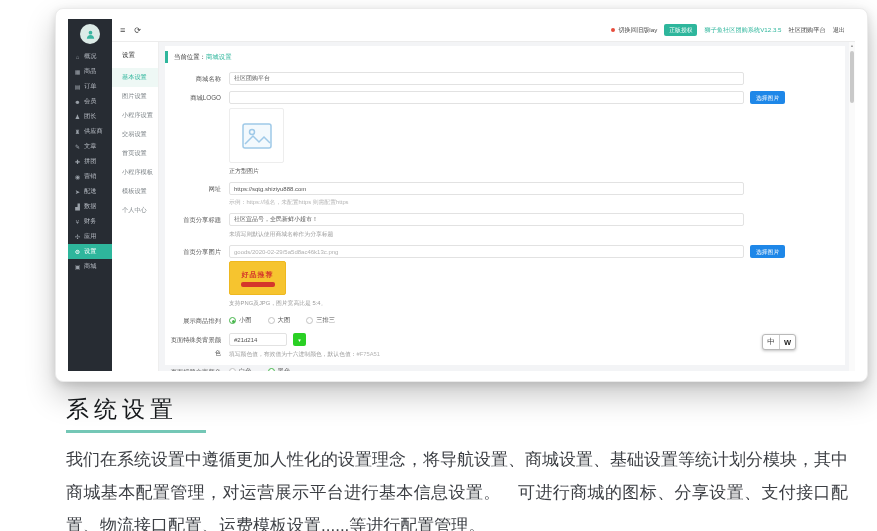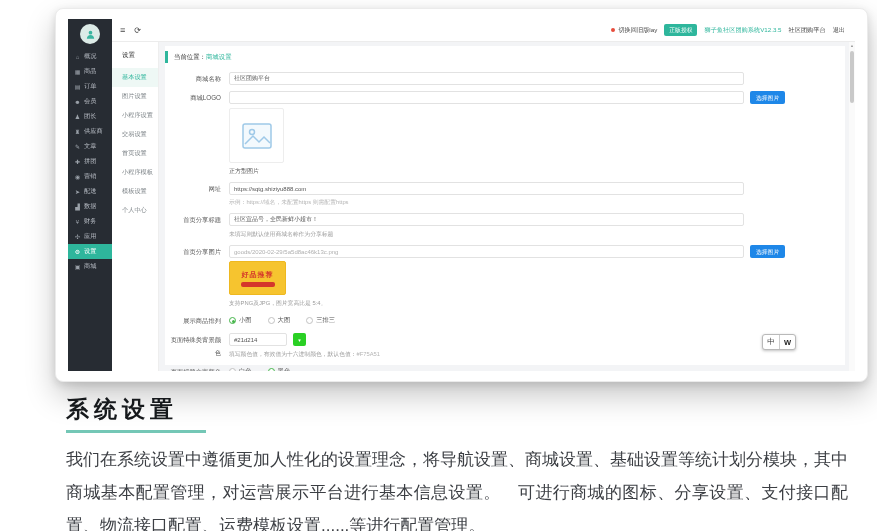--- a/index.html
+++ b/index.html
@@ -76,21 +76,21 @@
   .vscroll .arrow { display:block; font-size:4px; color:#9a9a9a; text-align:center; height:7px; line-height:7px; }
   .vscroll .thumb-bar { position:absolute; top:9px; left:1px; width:4px; height:52px; background:#c9c9c9; border-radius:2px; }
 
   .float-widget { position:absolute; left:706px; top:325px; display:flex; background:#fff; border:1px solid #b9b9b9; border-radius:3px; box-shadow:0 1px 3px rgba(0,0,0,.25); overflow:hidden; }
   .fw-cell { width:16px; height:14px; display:flex; align-items:center; justify-content:center; font-size:7.5px; color:#333; cursor:pointer; }
   .fw-cell + .fw-cell { border-left:1px solid #cccccc; }
   .fw-cell.paw { font-weight:bold; color:#222; }
 
   
   .article { position:absolute; left:66px; top:396px; width:782px; }
-  .article h1 { margin:0; font-size:23px; line-height:26px; font-weight:700; color:#16191c; letter-spacing:5px; }
+  .article h1 { margin:0; font-size:23px; line-height:26px; font-weight:400; color:#16191c; letter-spacing:5px; }
   .article .underline { width:140px; height:3px; background:#74c7b6; margin-top:8px; }
   .article p { margin:10px 0 0; font-size:17px; line-height:33px; color:#3c3f44; text-align:justify; }
 </style>
 </head>
 <body>
 
 <div class="card">
   <div class="admin">
 
     <aside class="dark-sidebar">

